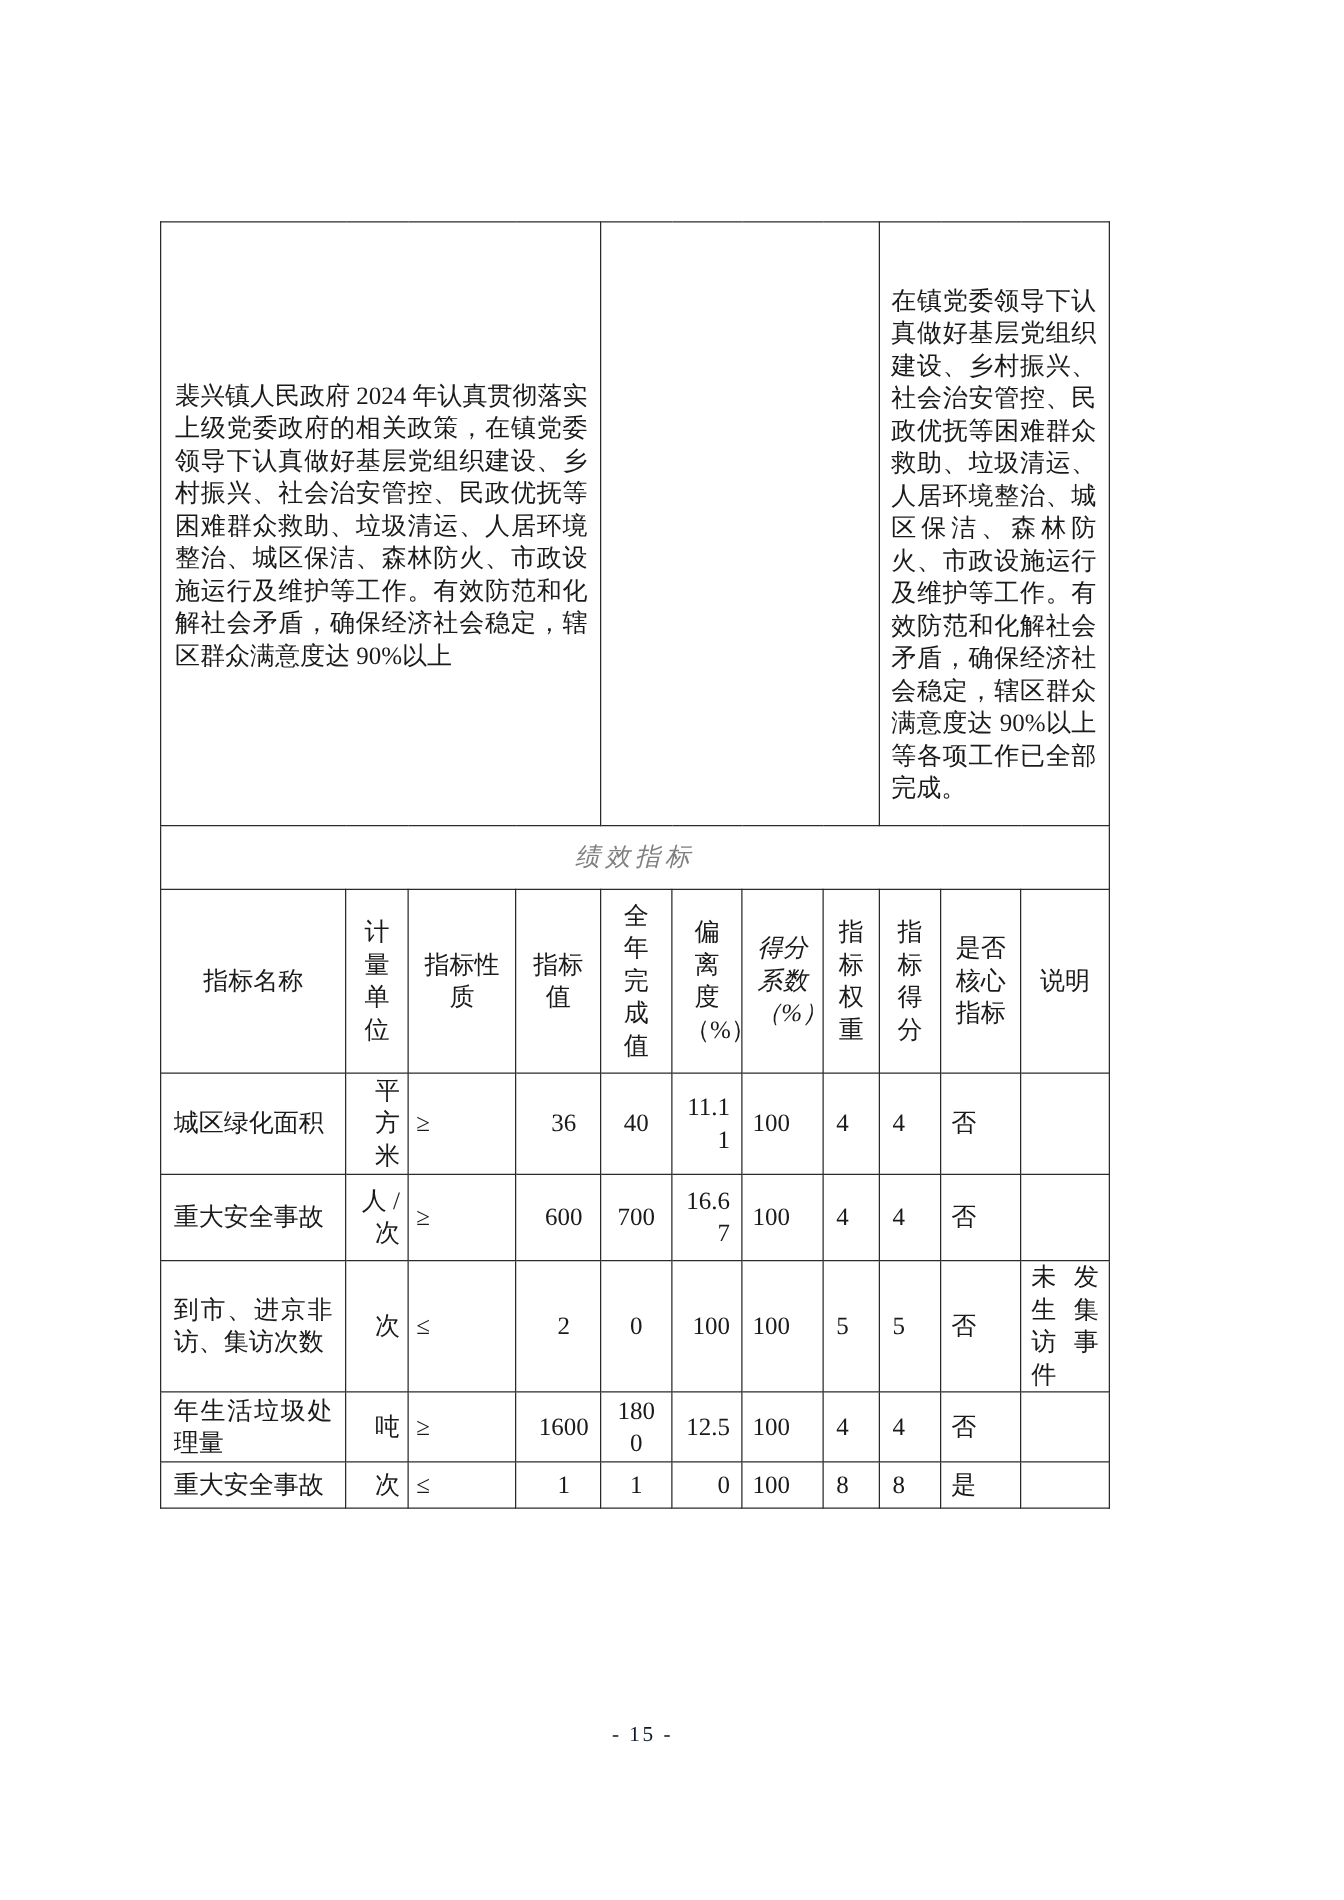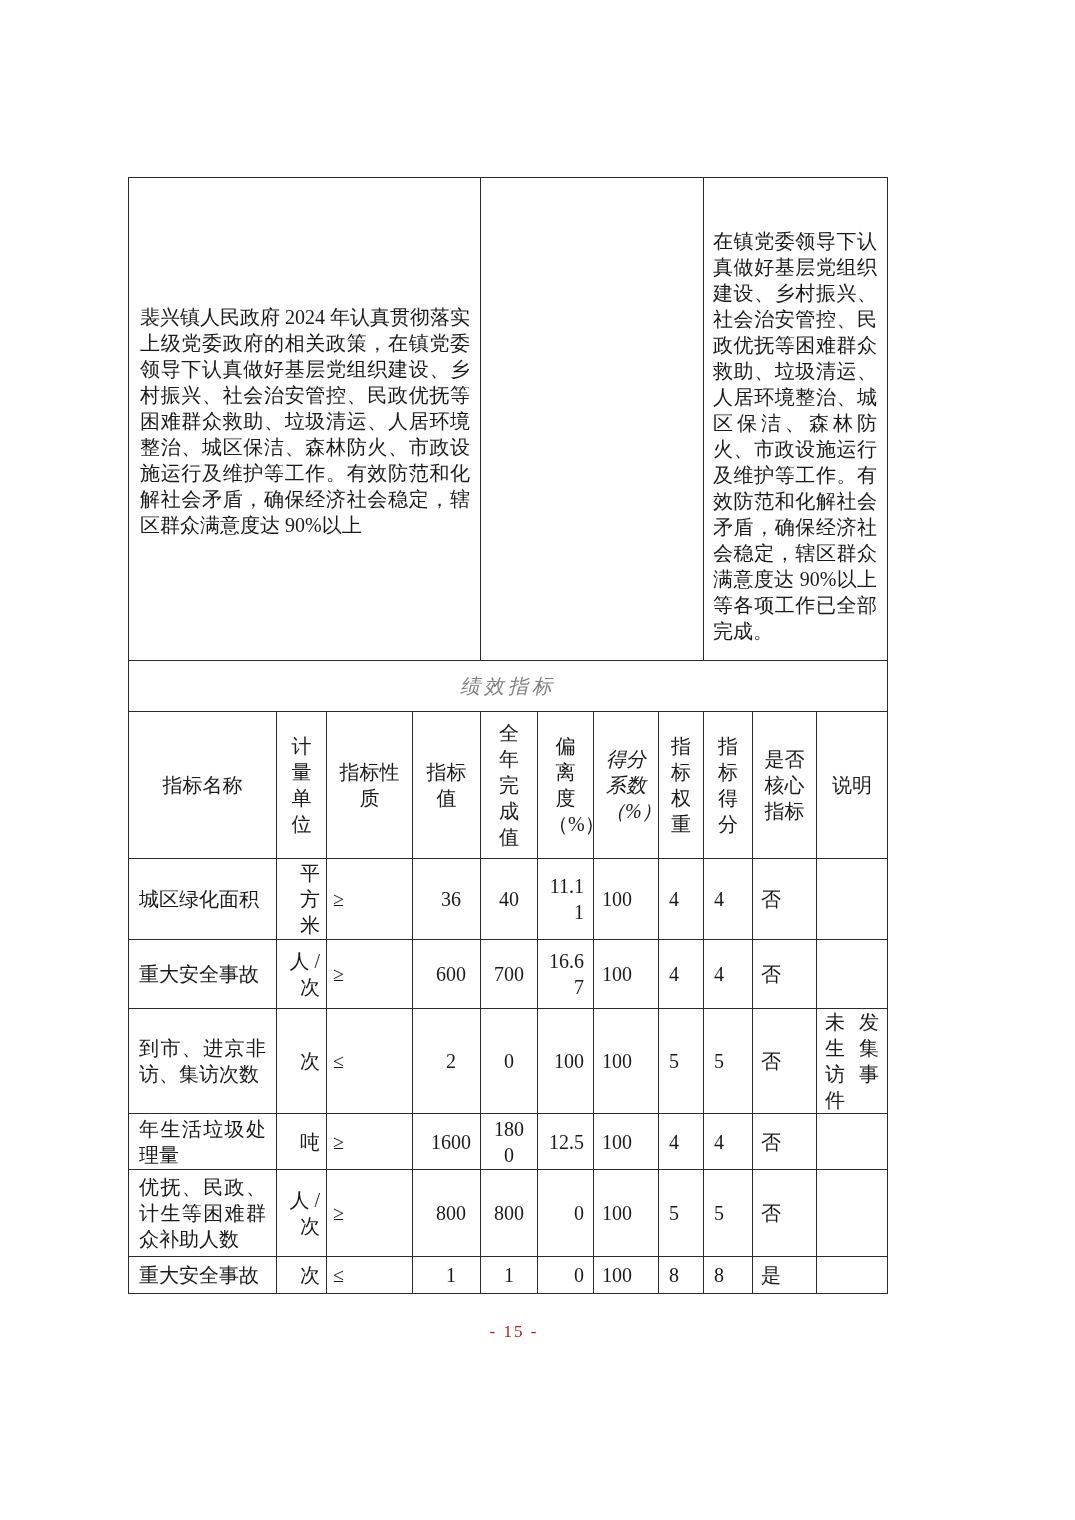--- a/index.html
+++ b/index.html
@@ -79,25 +79,25 @@
   td.c3{text-align:center;padding-left:10px;}
   td.c4{text-align:center;padding:0 10px;word-break:break-all;}
   td.c5{text-align:right;padding:0 9px;word-break:break-all;}
   td.c6{text-align:left;padding-left:8px;}
   td.c7{text-align:left;padding-left:10px;}
   td.c8{text-align:left;padding-left:10px;}
   td.c9{text-align:left;padding-left:8px;}
   td.c10{text-align:justify;padding:0 8px;}
   
   .footer{
-    position:absolute;left:0;top:1322px;width:1028px;
+    position:absolute;left:0;top:1378px;width:1028px;
     text-align:center;
     font-size:17px;
     letter-spacing:2px;
-    color:#b91c1c;
+    color:#0f172a;
   }
 </style>
 </head>
 <body>
 
 <div class="page">
 
   <table class="doc-table">
     <colgroup>
       <col style="width:148px">
@@ -180,33 +180,20 @@
           <td class="c2">≥</td>
           <td class="c3">1600</td>
           <td class="c4">1800</td>
           <td class="c5">12.5</td>
           <td class="c6">100</td>
           <td class="c7">4</td>
           <td class="c8">4</td>
           <td class="c9">否</td>
           <td class="c10"></td>
         </tr>
-        <tr class="data-row r5">
-          <td class="c0">优抚、民政、计生等困难群众补助人数</td>
-          <td class="c1">人 /次</td>
-          <td class="c2">≥</td>
-          <td class="c3">800</td>
-          <td class="c4">800</td>
-          <td class="c5">0</td>
-          <td class="c6">100</td>
-          <td class="c7">5</td>
-          <td class="c8">5</td>
-          <td class="c9">否</td>
-          <td class="c10"></td>
-        </tr>
         <tr class="data-row r6">
           <td class="c0">重大安全事故</td>
           <td class="c1">次</td>
           <td class="c2">≤</td>
           <td class="c3">1</td>
           <td class="c4">1</td>
           <td class="c5">0</td>
           <td class="c6">100</td>
           <td class="c7">8</td>
           <td class="c8">8</td>

